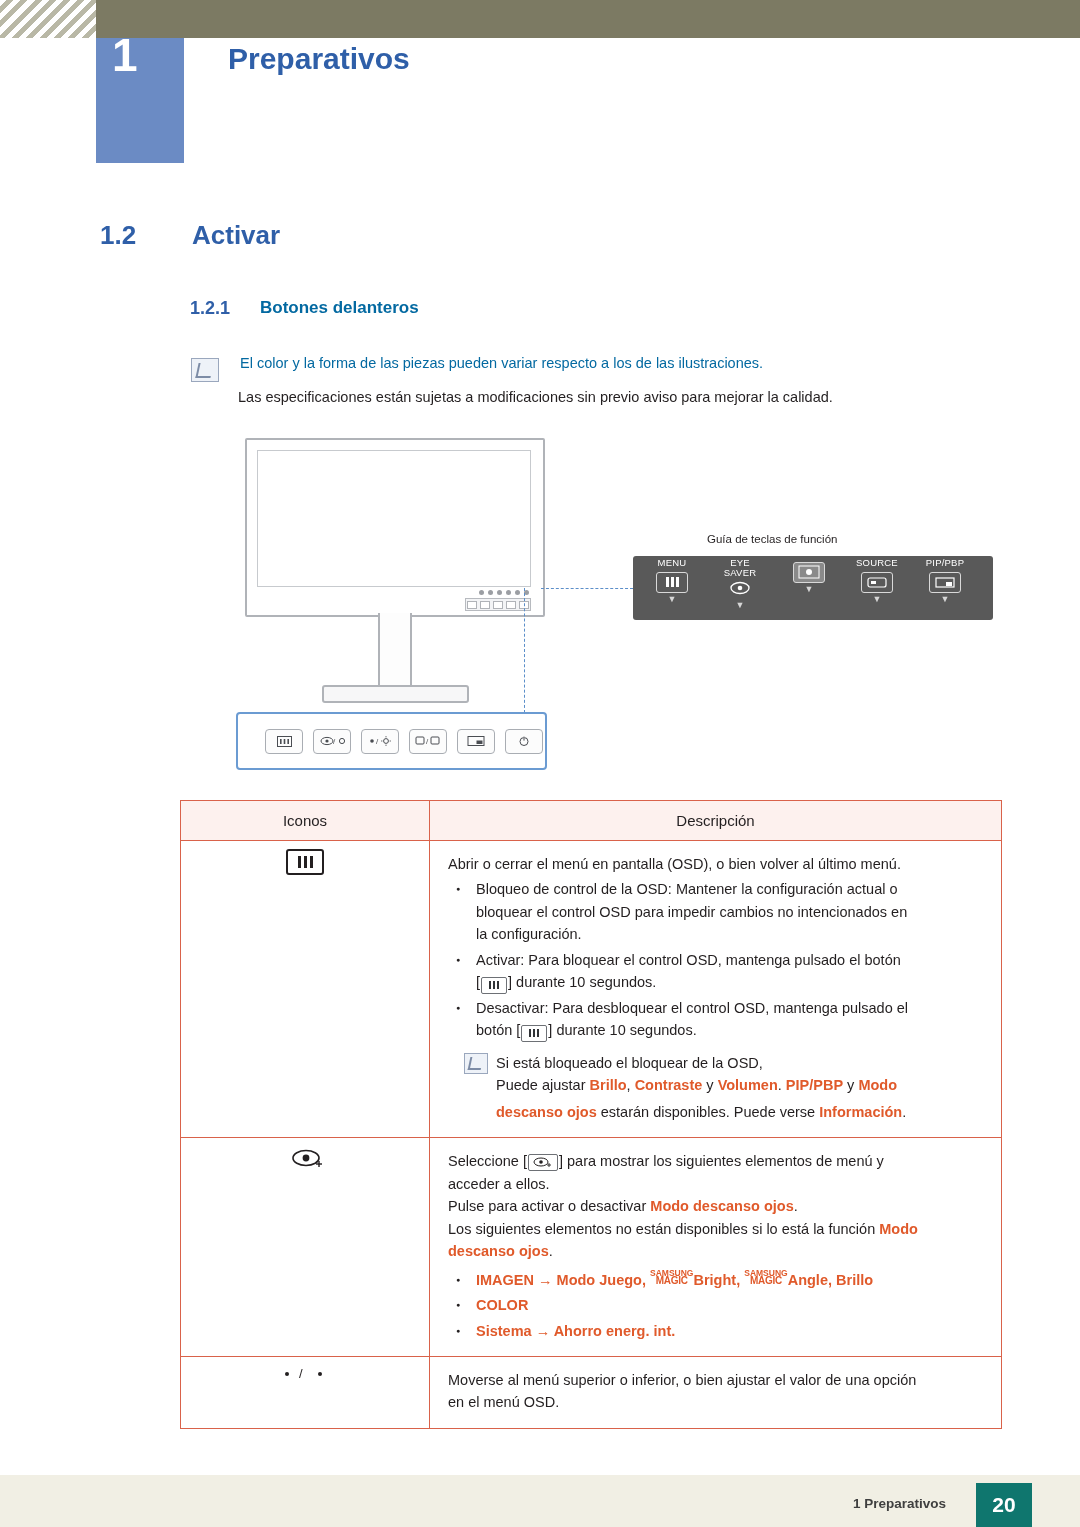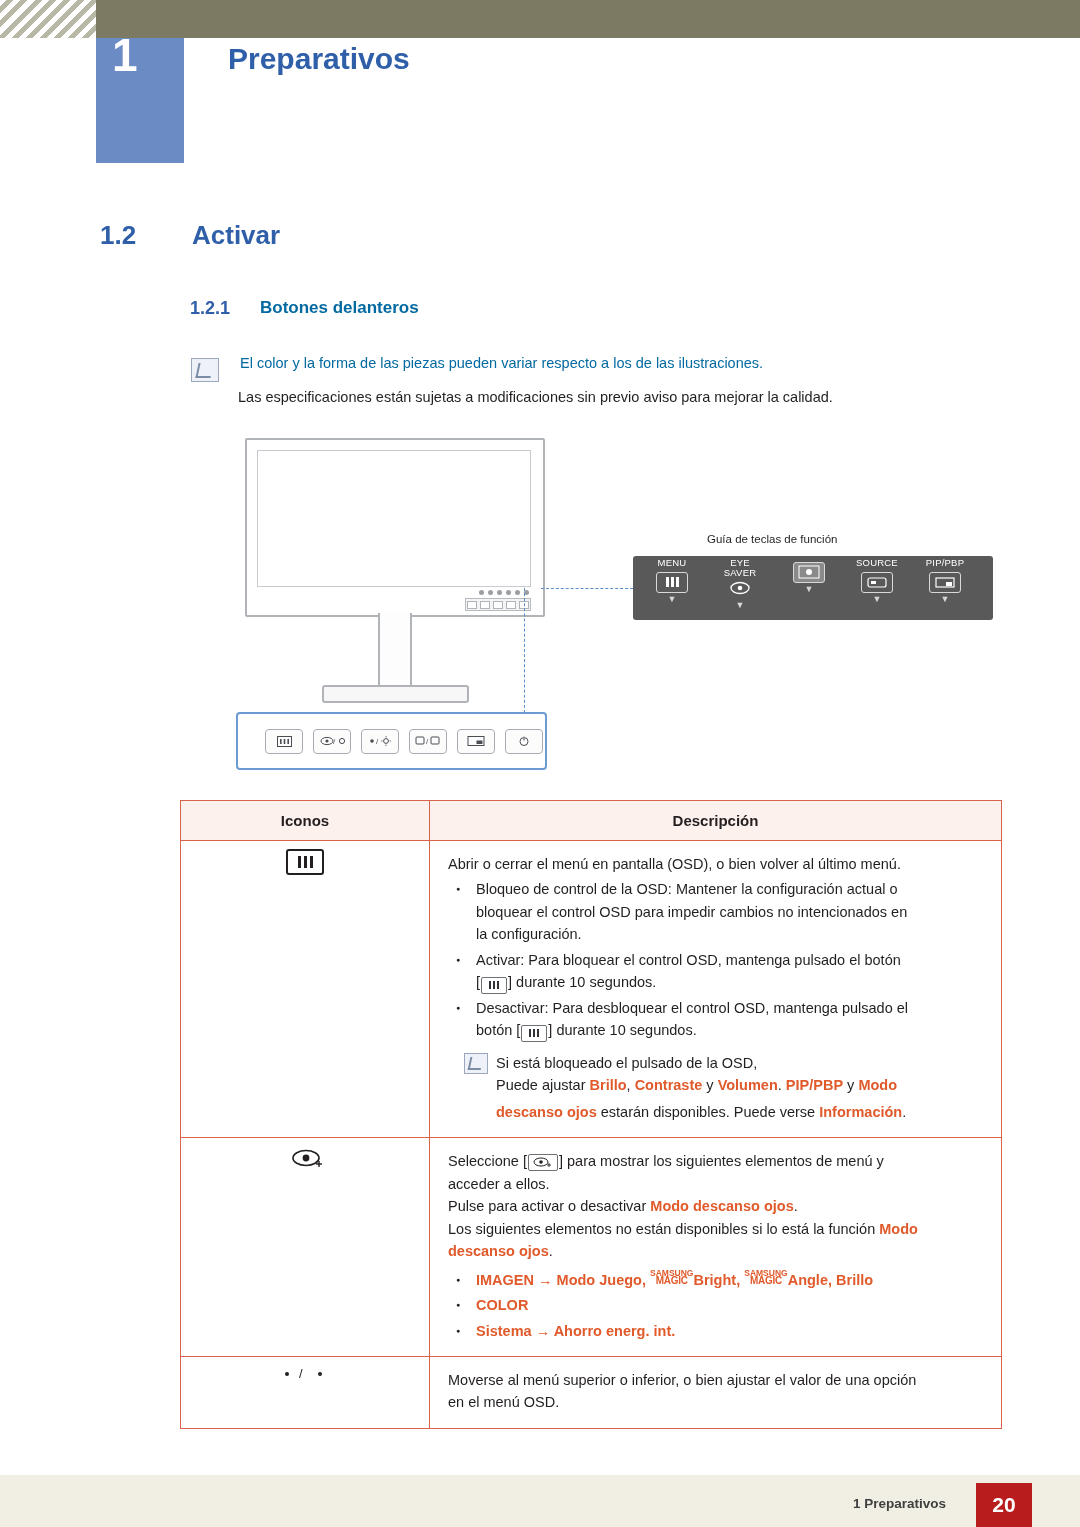--- a/index.html
+++ b/index.html
@@ -325,21 +325,21 @@
     width: 822px;
     border-collapse: collapse;
     font-size: 14.5px;
   }
   .tbl td, .tbl th {
     border: 1px solid #d9624a;
     vertical-align: top;
   }
   .tbl thead th {
     background: #fdf1ee;
-    font-weight: bold;
+    font-weight: normal;
     font-size: 15px;
     padding: 11px 0;
     text-align: center;
     color: #231f20;
   }
   .col-icon { width: 248px; }
   .cell-icon {
     text-align: center;
     vertical-align: middle;
     padding: 8px;
@@ -451,21 +451,21 @@
     font-size: 13.5px;
     font-weight: bold;
     color: #3f3f3f;
   }
   .footer-page {
     position: absolute;
     bottom: 0;
     right: 48px;
     width: 56px;
     height: 44px;
-    background: #b91c1c;
+    background: #0f766e;
     color: #ffffff;
     font-size: 21px;
     font-weight: bold;
     display: flex;
     align-items: center;
     justify-content: center;
   }
 </style>
 </head>
 <body>
@@ -666,21 +666,21 @@
         <div class="indent">
           <span>botón [</span><span class="inline-key">
               <i></i>
               <i></i>
               <i></i>
             </span><span>] durante 10 segundos.</span>
         </div>
 
         <div class="note-sub">
           <div class="nicon"></div>
-          <div>Si está bloqueado el pulsado de la OSD,</div>
+          <div>Si está bloqueado el bloquear de la OSD,</div>
           <div style="">
             <span>Puede ajustar </span><span class="hl">Brillo</span><span>, </span><span class="hl">Contraste</span><span> y </span><span class="hl">Volumen</span><span>. </span><span class="hl">PIP/PBP</span><span> y </span><span class="hl">Modo</span>
           </div>
           <div style="margin-top:4px;">
             <span class="hl">descanso ojos</span><span> estarán disponibles. Puede verse </span><span class="hl">Información</span><span>.</span>
           </div>
         </div>
       </td>
     </tr>
 

